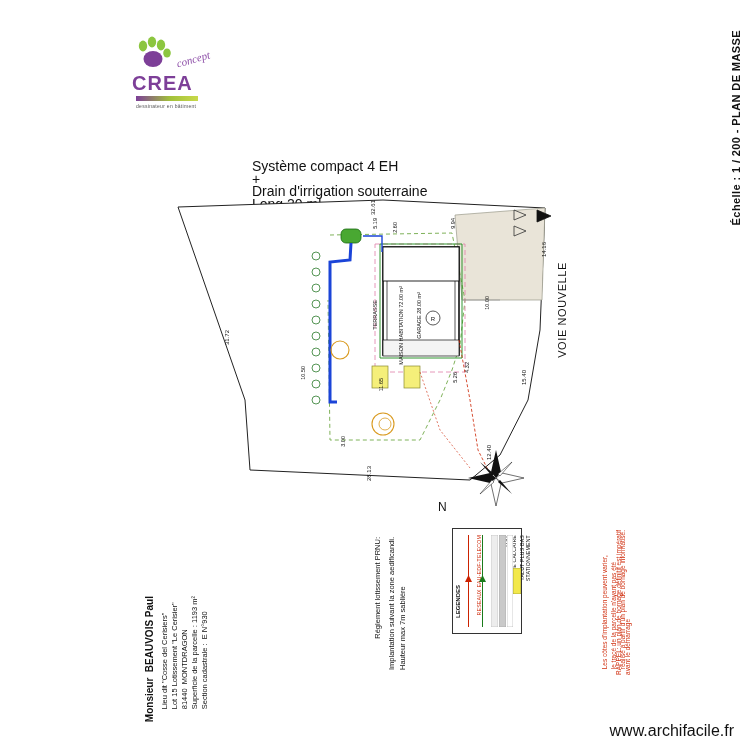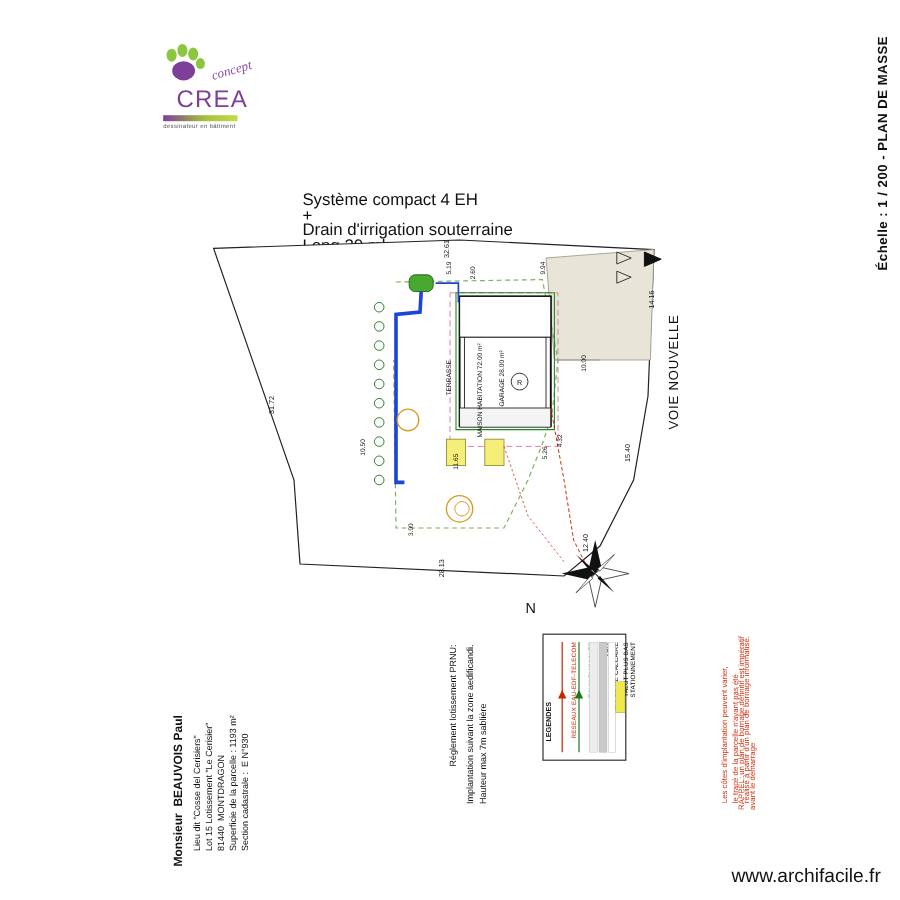--- a/index.html
+++ b/index.html
@@ -23,24 +23,24 @@
   
   .logo {
     position: absolute;
     left: 132px;
     top: 28px;
     width: 88px;
     height: 88px;
   }
   .logo-crea {
     position: absolute;
-    left: 15px;
+    left: 0;
     top: 44px;
     font-size: 20px;
-    font-weight: normal;
+    font-weight: bold;
     color: #7d3f98;
     letter-spacing: 1px;
     font-family: "Liberation Sans", sans-serif;
   }
   .logo-concept {
     position: absolute;
     left: 44px;
     top: 25px;
     font-size: 11px;
     color: #8d4ea8;

